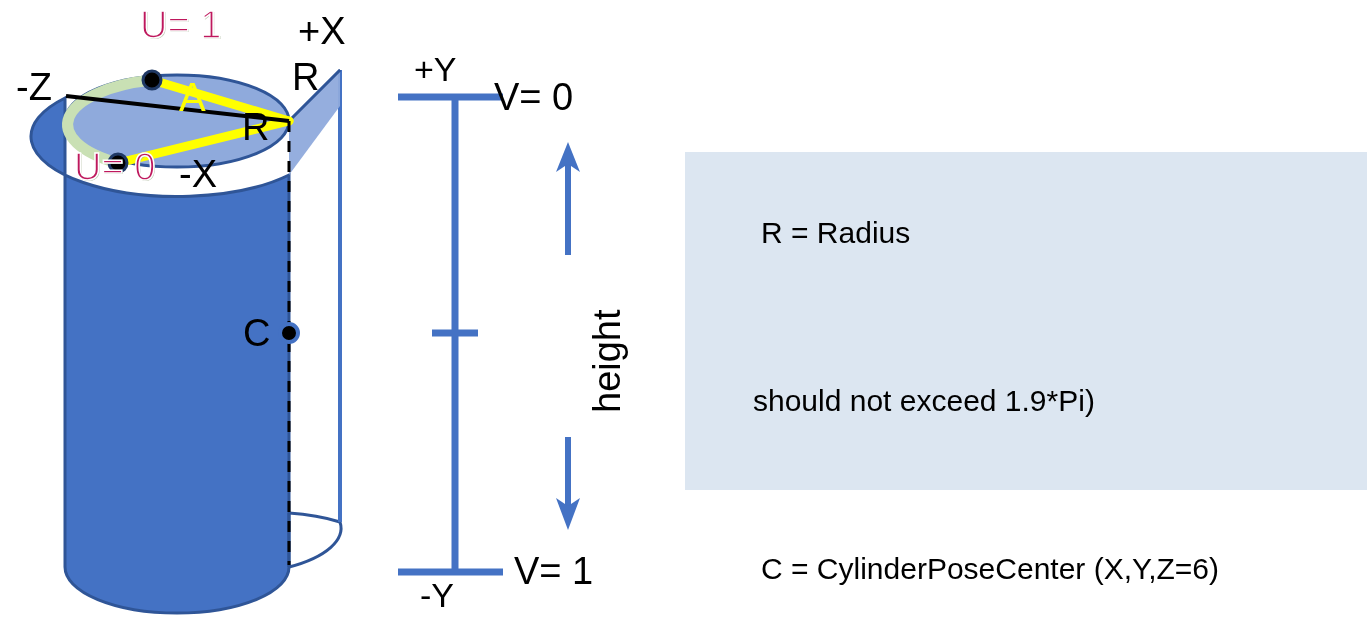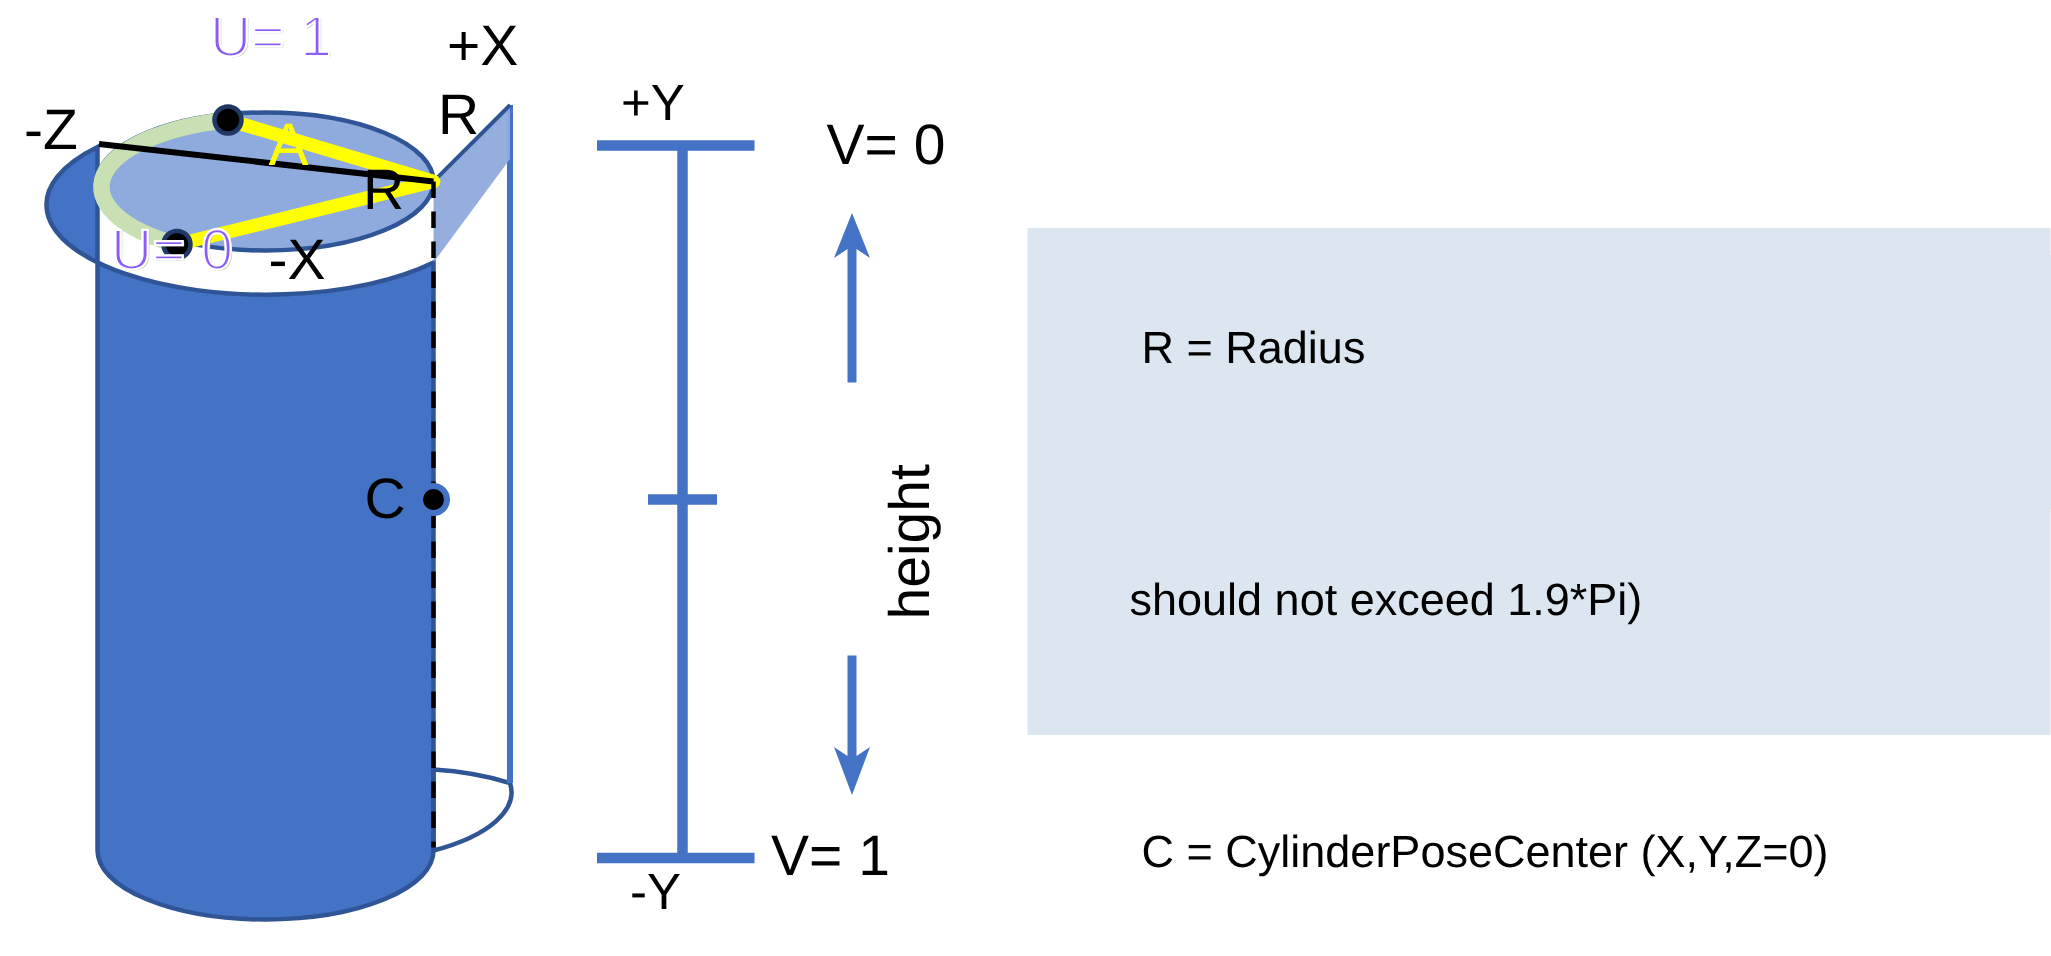--- a/index.html
+++ b/index.html
@@ -58,21 +58,21 @@
     position: absolute;
     font-family: "Liberation Sans", sans-serif;
     color: #000000;
     white-space: nowrap;
     line-height: 1;
   }
   .lbl-big { font-size: 38px; }
   .lbl-med { font-size: 34px; }
   .lbl-uv {
     font-size: 38px;
-    color: #8b5cf6;
+    color: #be185d;
     -webkit-text-stroke: 1.5px #ffffff;
     text-shadow: 1px 1px 0 rgba(160,175,145,0.75);
   }
   .lbl-yellow {
     font-size: 40px;
     color: #ffff00;
   }
   .rot-height {
     position: absolute;
     font-size: 38px;
@@ -148,32 +148,32 @@
   <div class="lbl lbl-big" style="left:242px; top:108px;">R</div>
 
   <div class="lbl lbl-yellow" style="left:179px; top:77px;">A</div>
 
   <div class="lbl lbl-big" style="left:243px; top:314px;">C</div>
 
   <div class="lbl lbl-med" style="left:414px; top:52px;">+Y</div>
 
   <div class="lbl lbl-med" style="left:420px; top:578px;">-Y</div>
 
-  <div class="lbl lbl-big" style="left:551px; top:78px;">V= 0</div>
+  <div class="lbl lbl-big" style="left:494px; top:78px;">V= 0</div>
 
   <div class="lbl lbl-big" style="left:514px; top:552px;">V= 1</div>
 
   <div class="rot-height" style="left:586px; top:413px;">height</div>
 
   <div id="legend-panel">
     <div class="legend-row">
       <span>R = Radius</span>
     </div>
     <div class="legend-row two-line">
       <span class="cont">should not exceed 1.9*Pi)</span>
     </div>
     <div class="legend-row">
-      <span>C = CylinderPoseCenter (X,Y,Z=0)</span>
+      <span>C = CylinderPoseCenter (X,Y,Z=6)</span>
     </div>
 
   </div>
 
 </div>
 
 </body></html>

